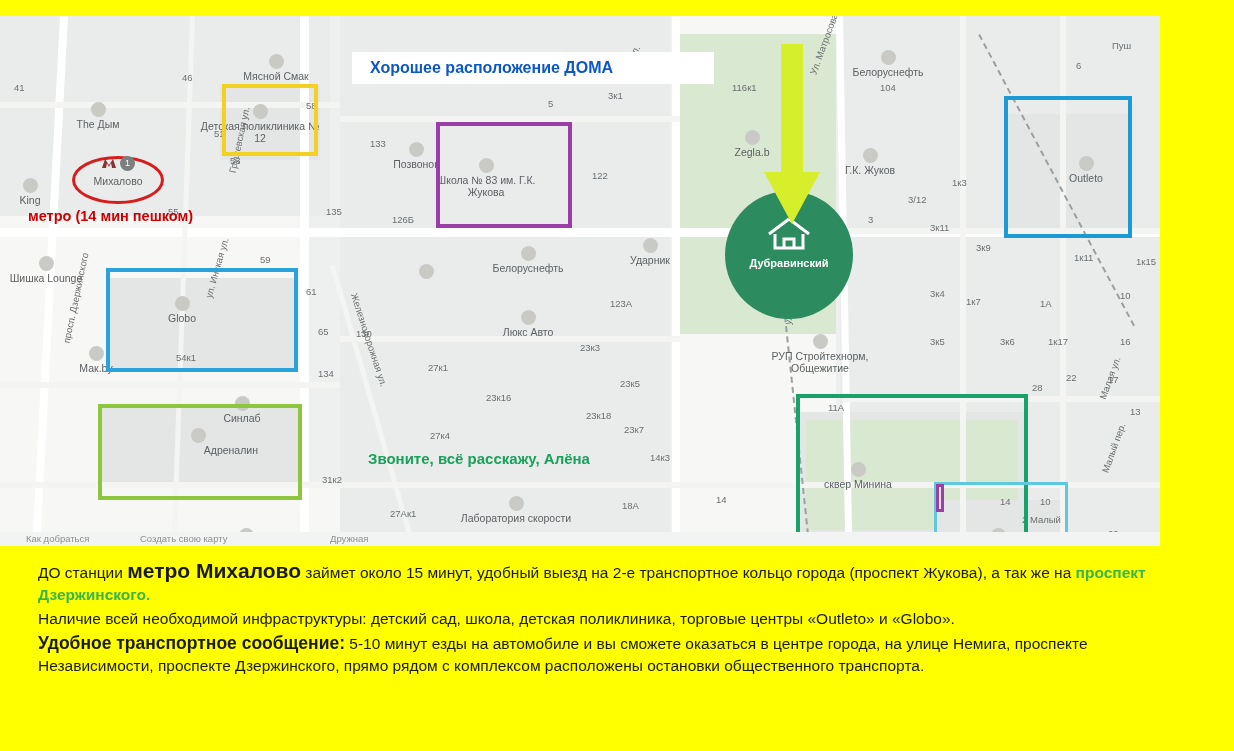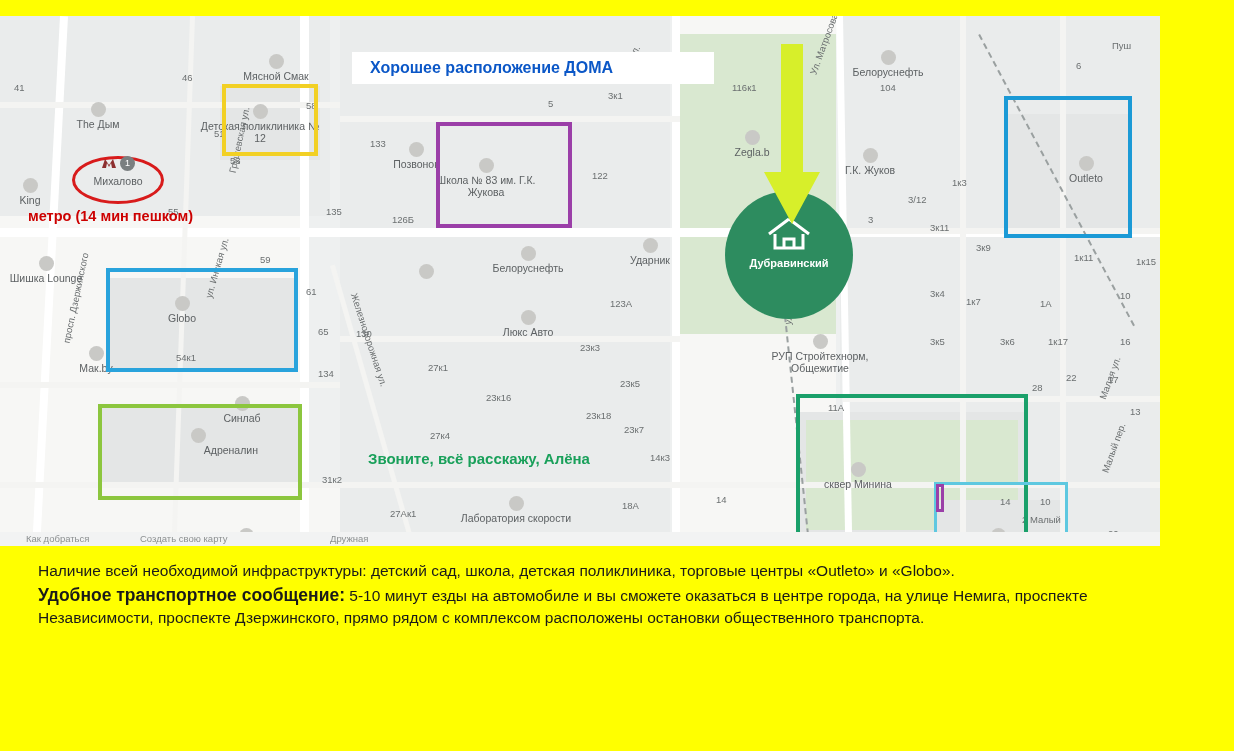--- a/index.html
+++ b/index.html
@@ -356,17 +356,20 @@
   <div id="map-footer">
     <span style="left:26px;">Как добраться</span>
     <span style="left:140px;">Создать свою карту</span>
     <span style="left:330px;">Дружная</span>
   </div>
 
   <div id="call-txt">Звоните, всё расскажу, Алёна</div>
 </div>
 
 <div id="text">
+  <p>
+    <span>ДО станции </span><span class="b-lg">метро Михалово</span><span> займет около 15 минут, удобный выезд на 2-е транспортное кольцо города (проспект Жукова), а так же на </span><span class="grn">проспект Дзержинского.</span>
+  </p>
   <p class="l2">Наличие всей необходимой инфраструктуры: детский сад, школа, детская поликлиника, торговые центры «Outleto» и «Globo».</p>
   <p>
     <span class="b-md">Удобное транспортное сообщение:</span><span> 5-10 минут езды на автомобиле и вы сможете оказаться в центре города, на улице Немига, проспекте Независимости, проспекте Дзержинского, прямо рядом с комплексом расположены остановки общественного транспорта.</span>
   </p>
 </div>
 
 </body></html>

